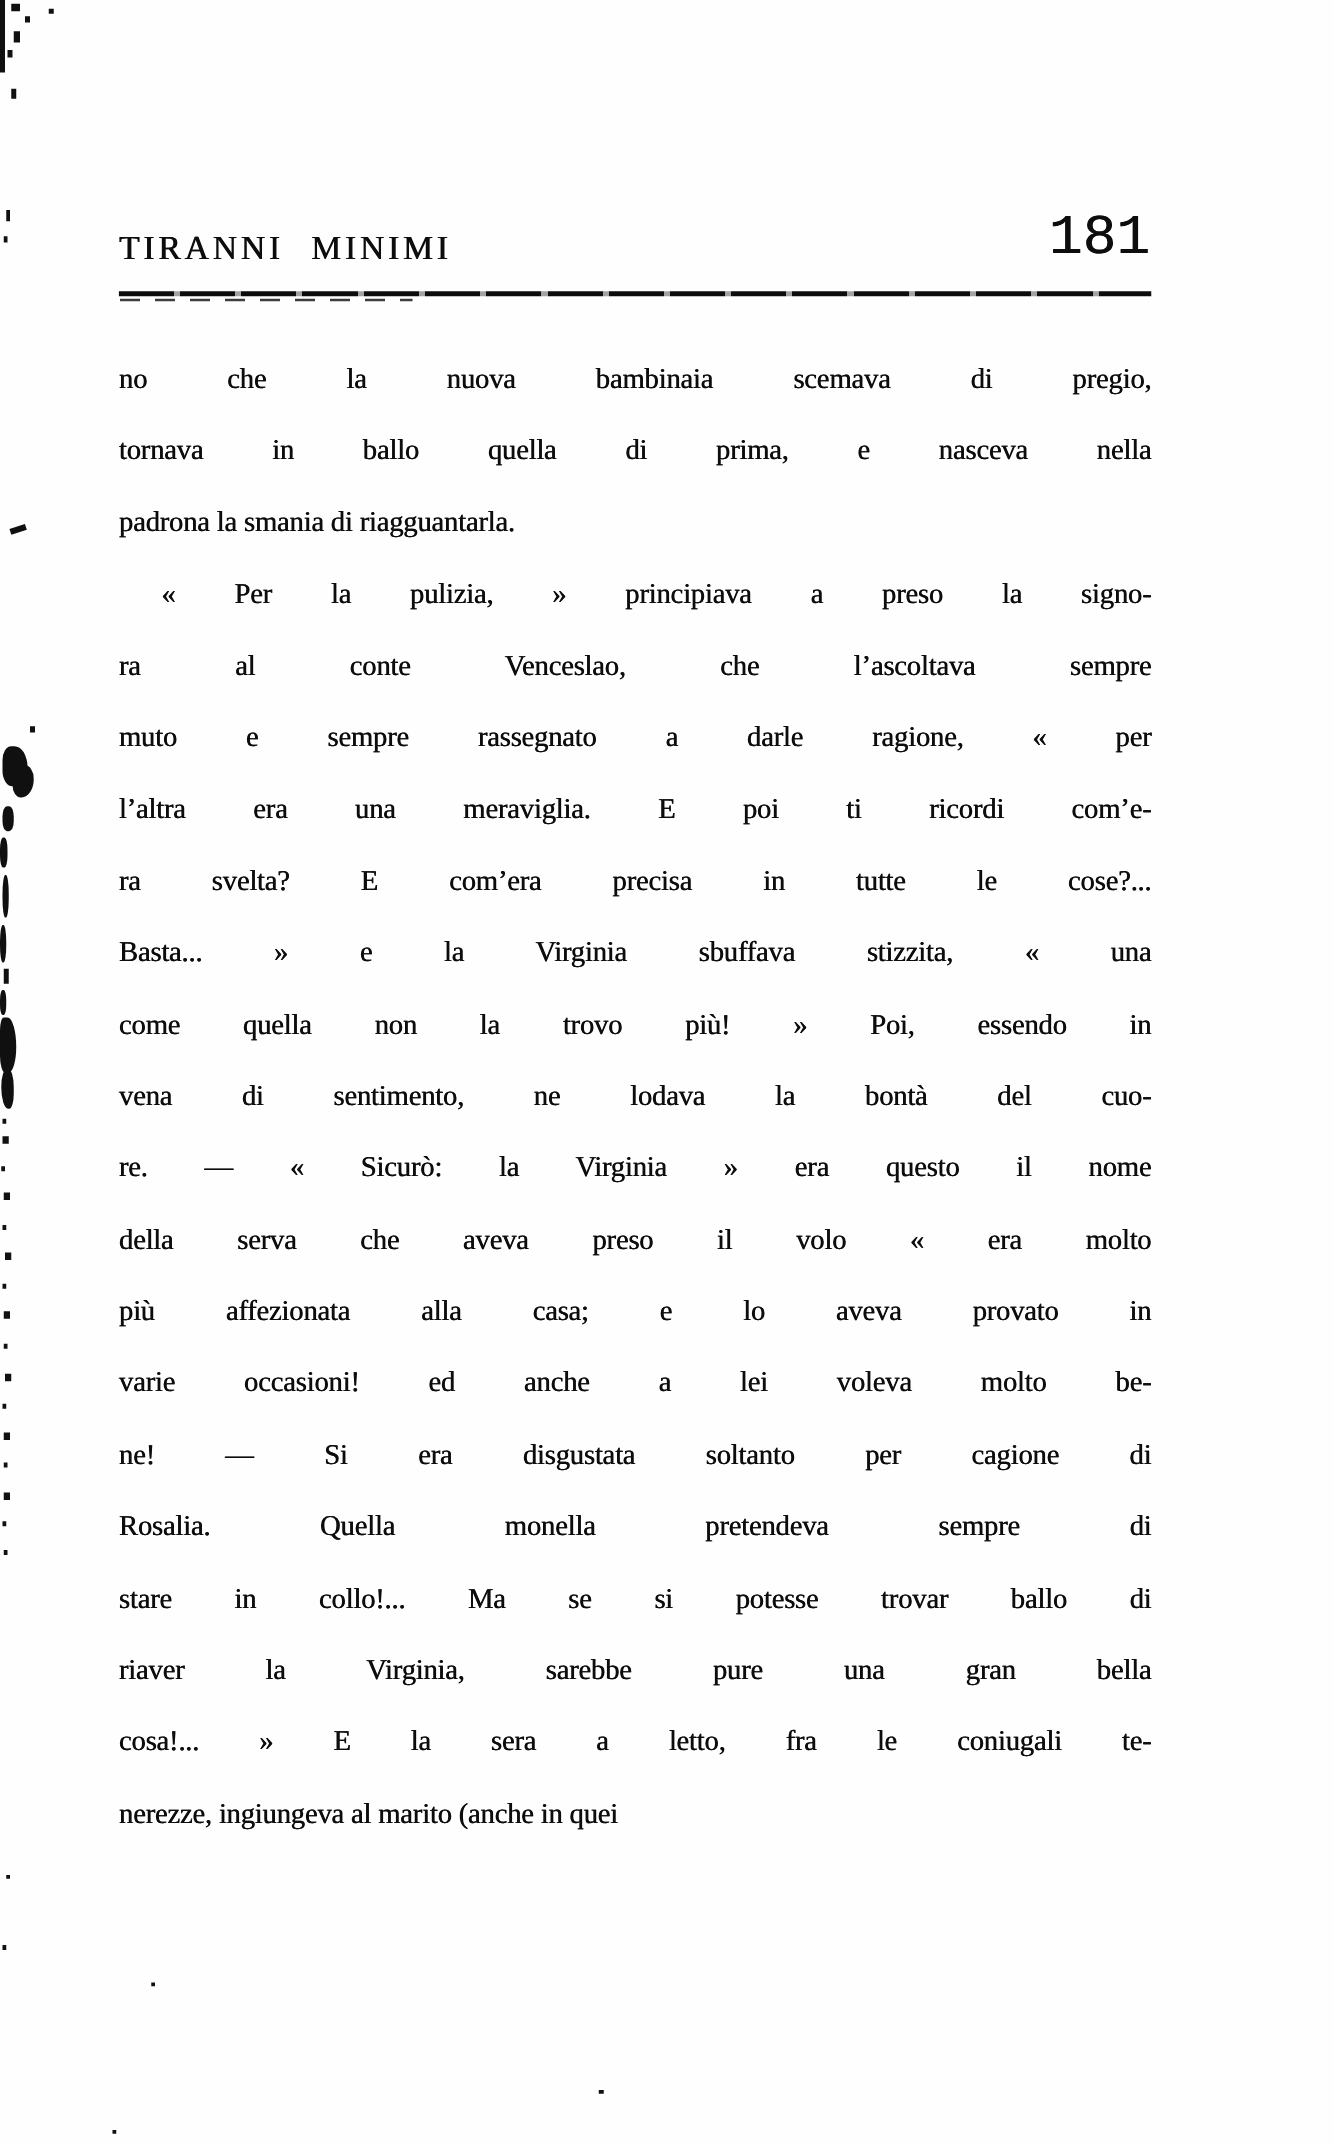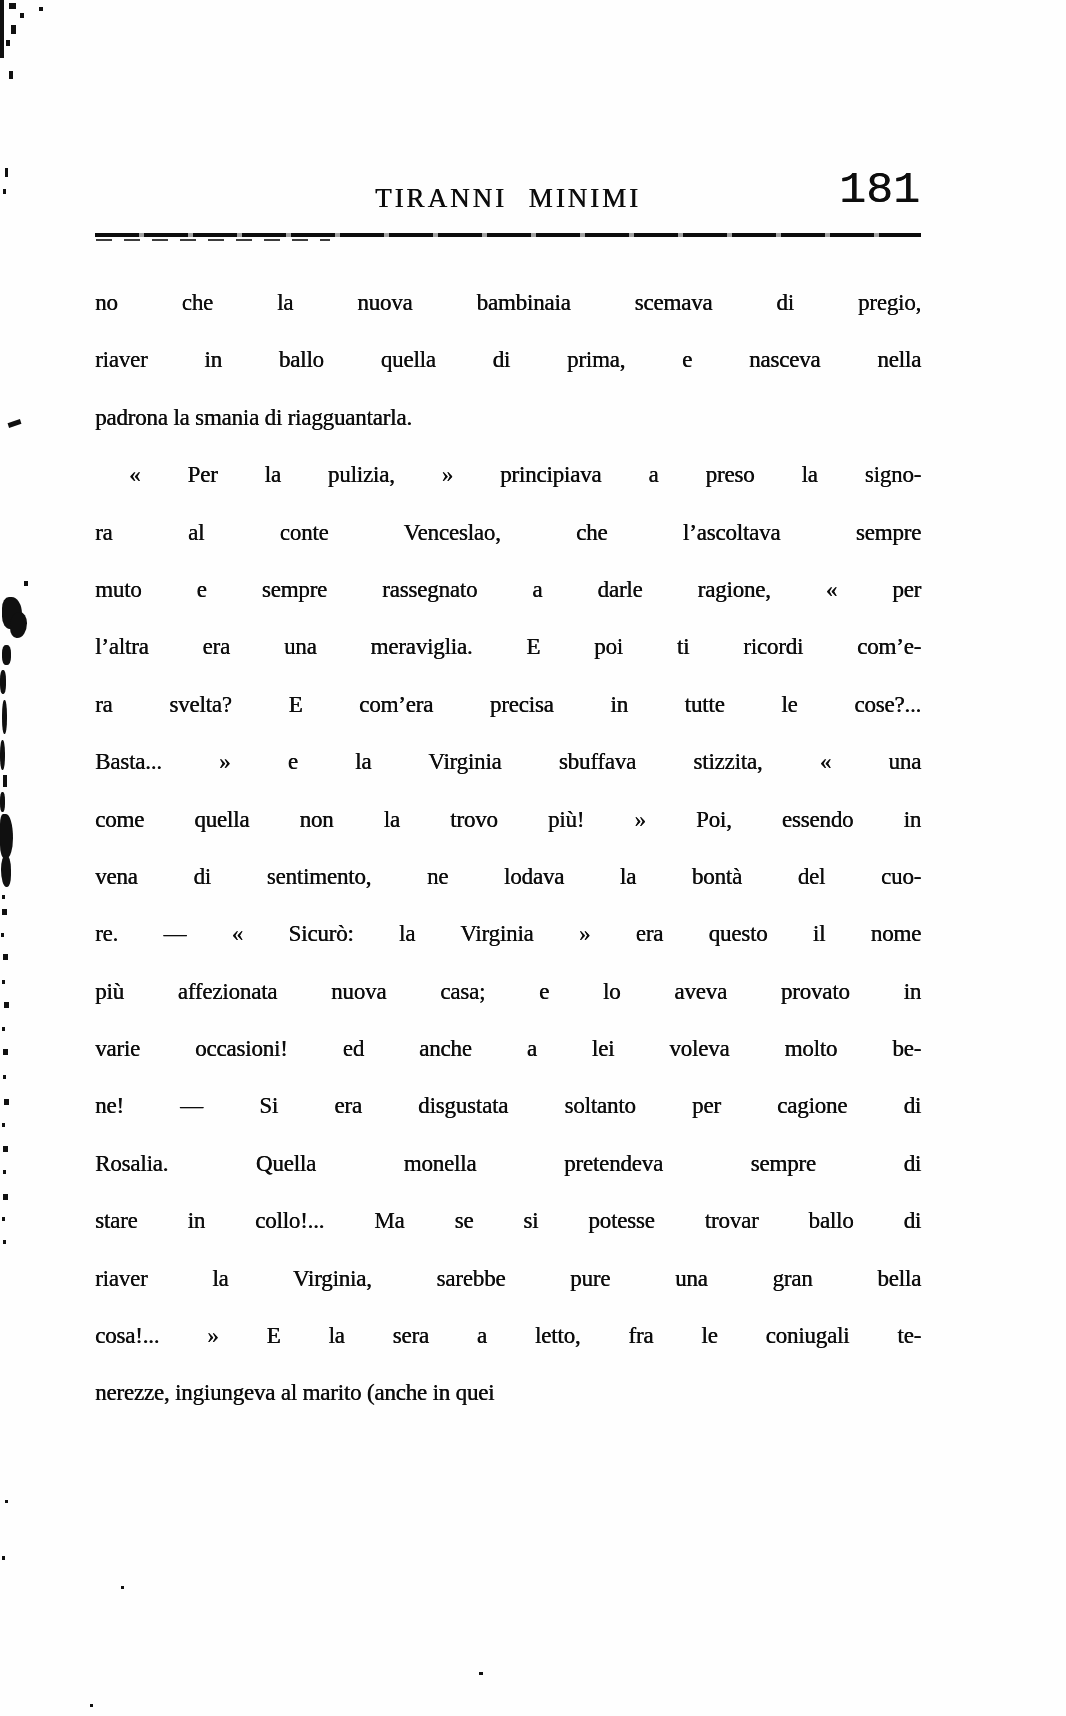--- a/index.html
+++ b/index.html
@@ -9,21 +9,20 @@
     height: 1716px;
     background: #fefefe;
     overflow: hidden;
     font-family: "Liberation Serif", "DejaVu Serif", serif;
     color: #0d0d0d;
   }
   
   .header-title {
     position: absolute;
     left: 95px; top: 183px; width: 826px;
-    text-align: center;
     font-size: 27px;
     letter-spacing: 3px;
     word-spacing: 12px;
     text-shadow: 0.5px 0 currentColor;
     white-space: nowrap;
   }
   .page-number {
     position: absolute;
     right: 146px; top: 168px;
     font-size: 45px;
@@ -88,32 +87,33 @@
 
 <div class="page">
 
   <div class="header-title">TIRANNI MINIMI</div>
   <div class="page-number">181</div>
   <div class="rule-main"></div>
   <div class="rule-sub"></div>
 
   <div class="text-block">
     <div class="line">no che la nuova bambinaia scemava di pregio,</div>
-    <div class="line">riaver in ballo quella di prima, e nasceva nella</div>
+    <div class="line">tornava in ballo quella di prima, e nasceva nella</div>
     <div class="line para-end">padrona la smania di riagguantarla.</div>
     <div class="line indent">« Per la pulizia, » principiava a preso la signo-</div>
     <div class="line">ra al conte Venceslao, che l’ascoltava sempre</div>
     <div class="line">muto e sempre rassegnato a darle ragione, « per</div>
     <div class="line">l’altra era una meraviglia. E poi ti ricordi com’e-</div>
     <div class="line">ra svelta? E com’era precisa in tutte le cose?...</div>
     <div class="line">Basta... » e la Virginia sbuffava stizzita, « una</div>
     <div class="line">come quella non la trovo più! » Poi, essendo in</div>
     <div class="line">vena di sentimento, ne lodava la bontà del cuo-</div>
     <div class="line">re. — « Sicurò: la Virginia » era questo il nome</div>
-    <div class="line">più affezionata nuova casa; e lo aveva provato in</div>
+    <div class="line">della serva che aveva preso il volo « era molto</div>
+    <div class="line">più affezionata alla casa; e lo aveva provato in</div>
     <div class="line">varie occasioni! ed anche a lei voleva molto be-</div>
     <div class="line">ne! — Si era disgustata soltanto per cagione di</div>
     <div class="line">Rosalia. Quella monella pretendeva sempre di</div>
     <div class="line">stare in collo!... Ma se si potesse trovar ballo di</div>
     <div class="line">riaver la Virginia, sarebbe pure una gran bella</div>
     <div class="line">cosa!... » E la sera a letto, fra le coniugali te-</div>
     <div class="line para-end">nerezze, ingiungeva al marito (anche in quei</div>
   </div>
 
   <span class="artifact" style="left:0;top:0;width:4px;height:58px"></span>

